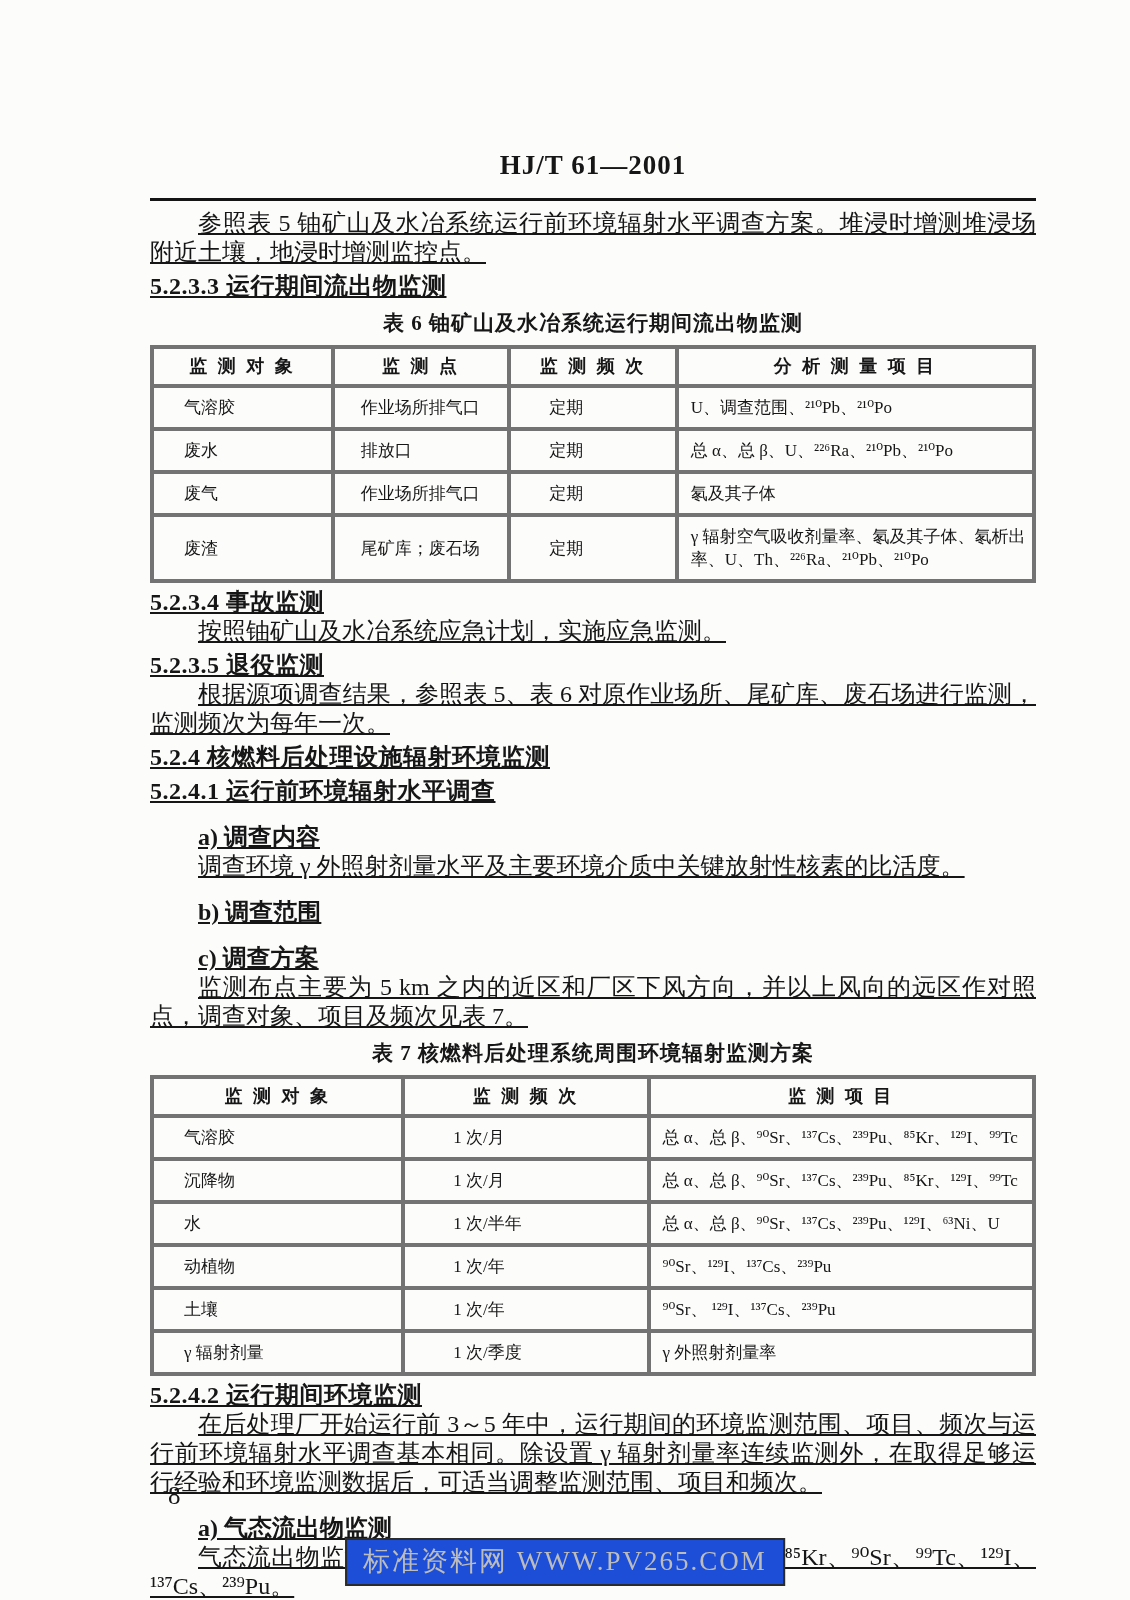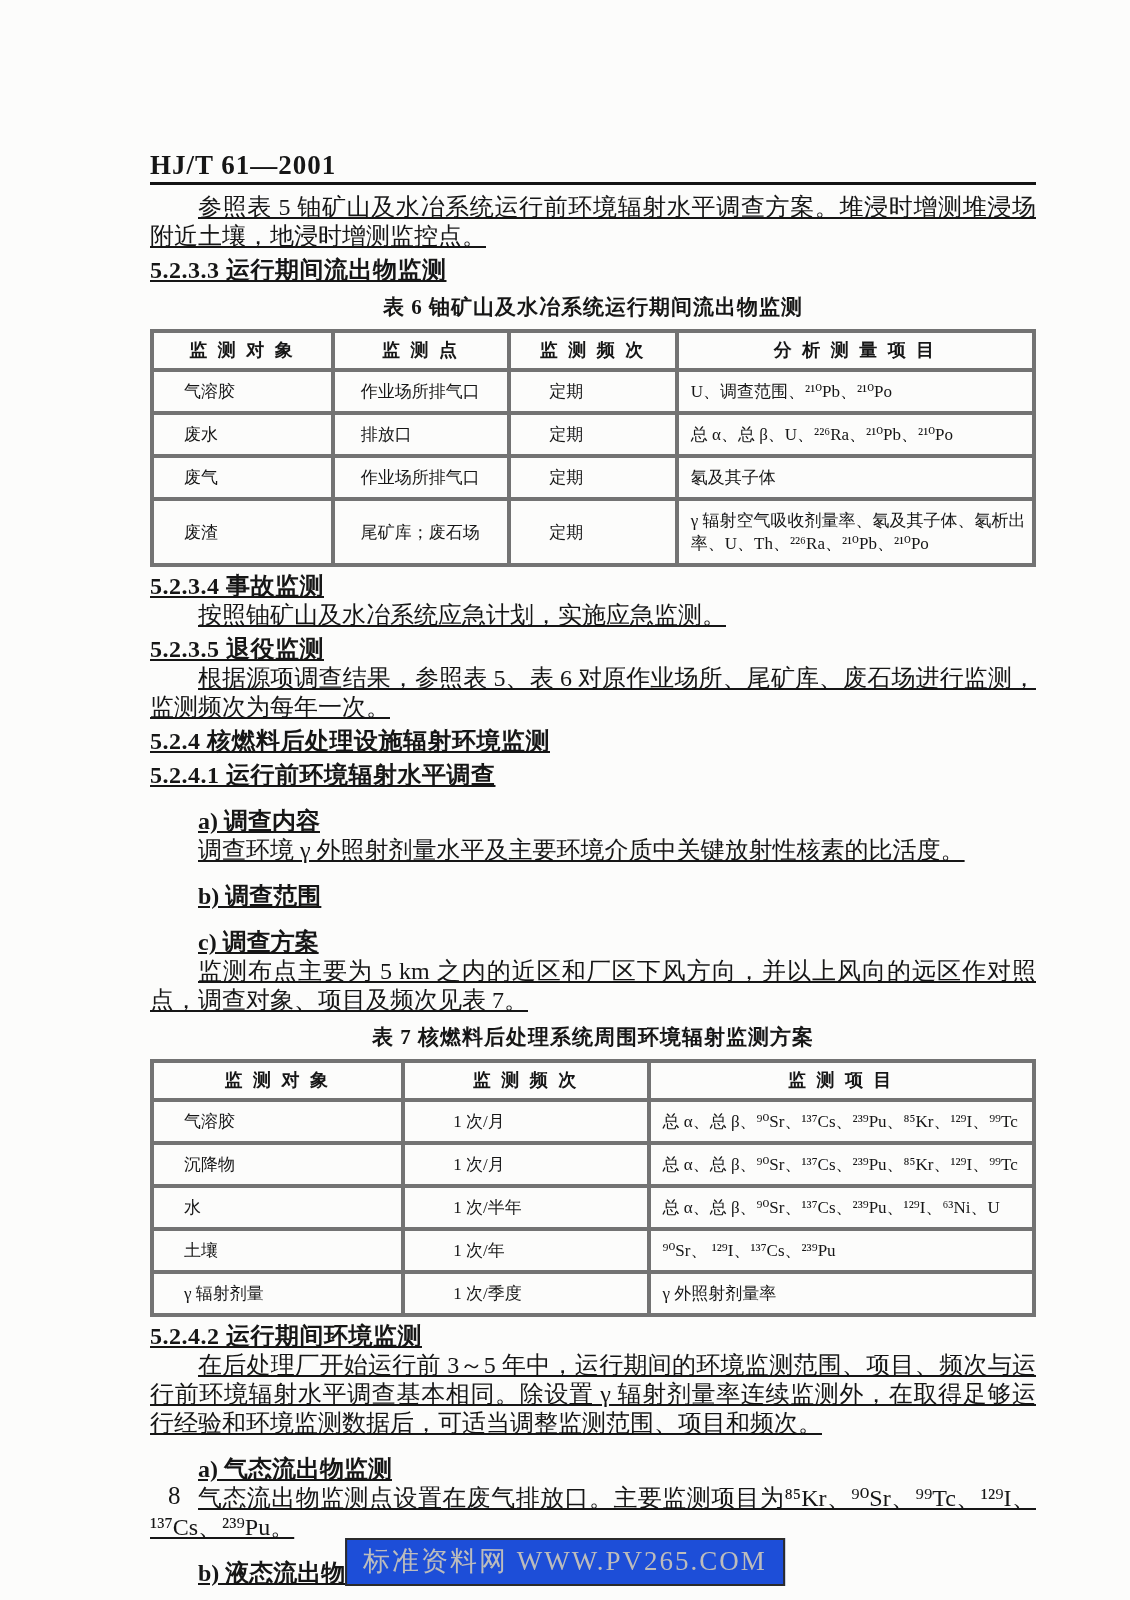--- a/index.html
+++ b/index.html
@@ -15,22 +15,23 @@
     overflow: hidden;
   }
   .content {
     position: absolute;
     left: 150px;
     top: 150px;
     width: 886px;
   }
   
   .doc-header {
+    text-align: center;
     border-bottom: 3px solid #141414;
-    padding-bottom: 1px;
+    padding-bottom: 17px;
     margin-bottom: 8px;
   }
   .doc-code {
     font-size: 27px;
     font-weight: bold;
     letter-spacing: 1px;
     font-family: "Liberation Serif", "DejaVu Serif", serif;
   }
   
   .para, .heading, .subitem {
@@ -210,20 +211,25 @@
           <td class="c-obj">沉降物</td>
           <td class="c-freq7">1 次/月</td>
           <td>总 α、总 β、⁹⁰Sr、¹³⁷Cs、²³⁹Pu、⁸⁵Kr、¹²⁹I、⁹⁹Tc</td>
         </tr>
         <tr>
           <td class="c-obj">水</td>
           <td class="c-freq7">1 次/半年</td>
           <td>总 α、总 β、⁹⁰Sr、¹³⁷Cs、²³⁹Pu、¹²⁹I、⁶³Ni、U</td>
         </tr>
         <tr>
+          <td class="c-obj">动植物</td>
+          <td class="c-freq7">1 次/年</td>
+          <td>⁹⁰Sr、¹²⁹I、¹³⁷Cs、²³⁹Pu</td>
+        </tr>
+        <tr>
           <td class="c-obj">土壤</td>
           <td class="c-freq7">1 次/年</td>
           <td>⁹⁰Sr、 ¹²⁹I、¹³⁷Cs、²³⁹Pu</td>
         </tr>
         <tr>
           <td class="c-obj">γ 辐射剂量</td>
           <td class="c-freq7">1 次/季度</td>
           <td>γ 外照射剂量率</td>
         </tr>
       </tbody>

